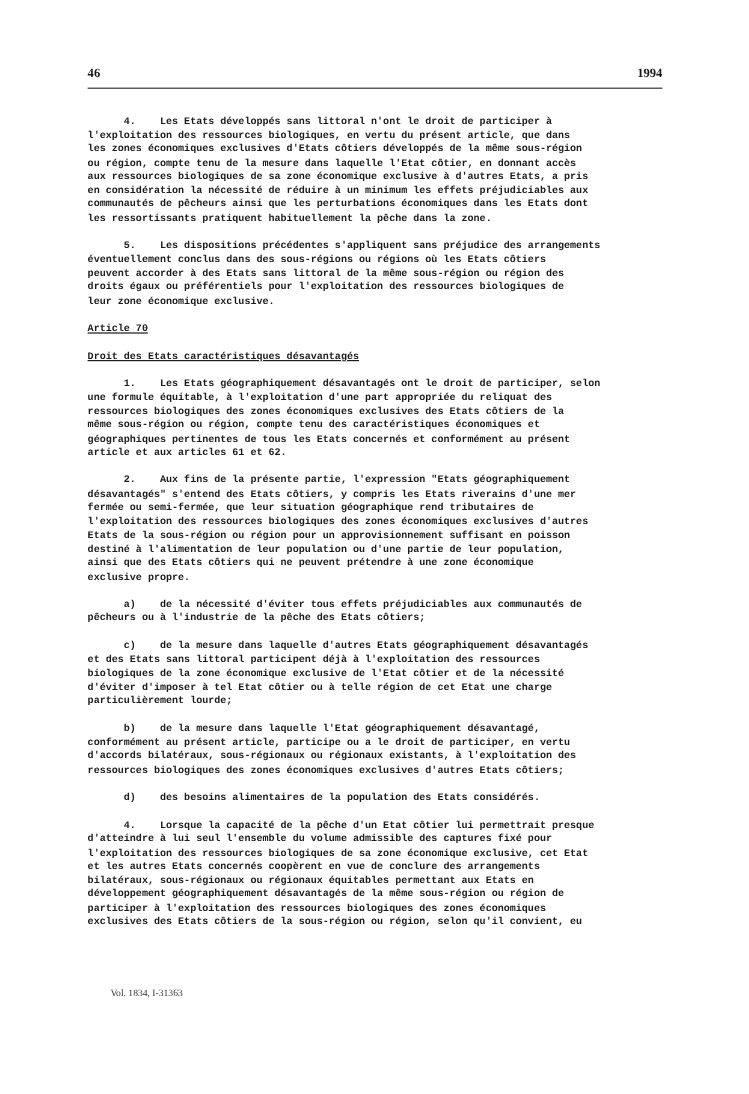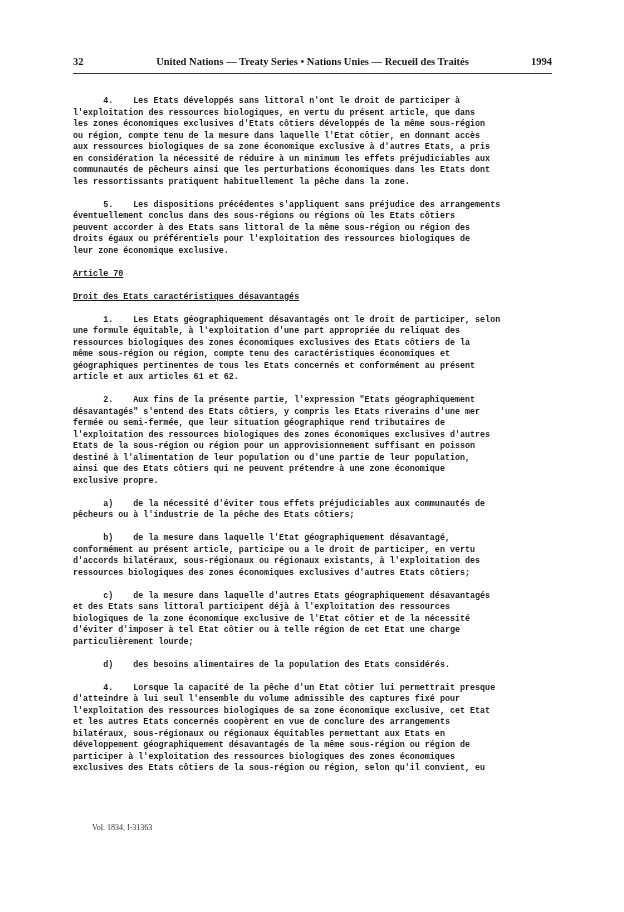--- a/index.html
+++ b/index.html
@@ -24,22 +24,21 @@
   .footer {
     position: absolute; left: 92px; top: 823px;
     font-family: "Liberation Serif", serif; font-size: 8px; color: #333;
   }
 </style>
 </head>
 <body>
 
 <div class="page">
   <div class="running-head">
-    <span class="pg">32</span>
-    <span class="title">United Nations — Treaty Series  •  Nations Unies — Recueil des Traités</span>
+    <span class="pg">46</span>
     <span class="year">1994</span>
   </div>
 
   <div class="body-text">
     <p class="para">      4.    Les Etats développés sans littoral n'ont le droit de participer à
 l'exploitation des ressources biologiques, en vertu du présent article, que dans
 les zones économiques exclusives d'Etats côtiers développés de la même sous-région
 ou région, compte tenu de la mesure dans laquelle l'Etat côtier, en donnant accès
 aux ressources biologiques de sa zone économique exclusive à d'autres Etats, a pris
 en considération la nécessité de réduire à un minimum les effets préjudiciables aux
@@ -61,29 +60,29 @@
     <p class="para">      2.    Aux fins de la présente partie, l'expression "Etats géographiquement
 désavantagés" s'entend des Etats côtiers, y compris les Etats riverains d'une mer
 fermée ou semi-fermée, que leur situation géographique rend tributaires de
 l'exploitation des ressources biologiques des zones économiques exclusives d'autres
 Etats de la sous-région ou région pour un approvisionnement suffisant en poisson
 destiné à l'alimentation de leur population ou d'une partie de leur population,
 ainsi que des Etats côtiers qui ne peuvent prétendre à une zone économique
 exclusive propre.</p>
     <p class="para">      a)    de la nécessité d'éviter tous effets préjudiciables aux communautés de
 pêcheurs ou à l'industrie de la pêche des Etats côtiers;</p>
-    <p class="para">      b)    de la mesure dans laquelle l'Etat géographiquement désavantagé,
-conformément au présent article, participe ou a le droit de participer, en vertu
-d'accords bilatéraux, sous-régionaux ou régionaux existants, à l'exploitation des
-ressources biologiques des zones économiques exclusives d'autres Etats côtiers;</p>
     <p class="para">      c)    de la mesure dans laquelle d'autres Etats géographiquement désavantagés
 et des Etats sans littoral participent déjà à l'exploitation des ressources
 biologiques de la zone économique exclusive de l'Etat côtier et de la nécessité
 d'éviter d'imposer à tel Etat côtier ou à telle région de cet Etat une charge
 particulièrement lourde;</p>
+    <p class="para">      b)    de la mesure dans laquelle l'Etat géographiquement désavantagé,
+conformément au présent article, participe ou a le droit de participer, en vertu
+d'accords bilatéraux, sous-régionaux ou régionaux existants, à l'exploitation des
+ressources biologiques des zones économiques exclusives d'autres Etats côtiers;</p>
     <p class="para">      d)    des besoins alimentaires de la population des Etats considérés.</p>
     <p class="para">      4.    Lorsque la capacité de la pêche d'un Etat côtier lui permettrait presque
 d'atteindre à lui seul l'ensemble du volume admissible des captures fixé pour
 l'exploitation des ressources biologiques de sa zone économique exclusive, cet Etat
 et les autres Etats concernés coopèrent en vue de conclure des arrangements
 bilatéraux, sous-régionaux ou régionaux équitables permettant aux Etats en
 développement géographiquement désavantagés de la même sous-région ou région de
 participer à l'exploitation des ressources biologiques des zones économiques
 exclusives des Etats côtiers de la sous-région ou région, selon qu'il convient, eu</p>
   </div>

